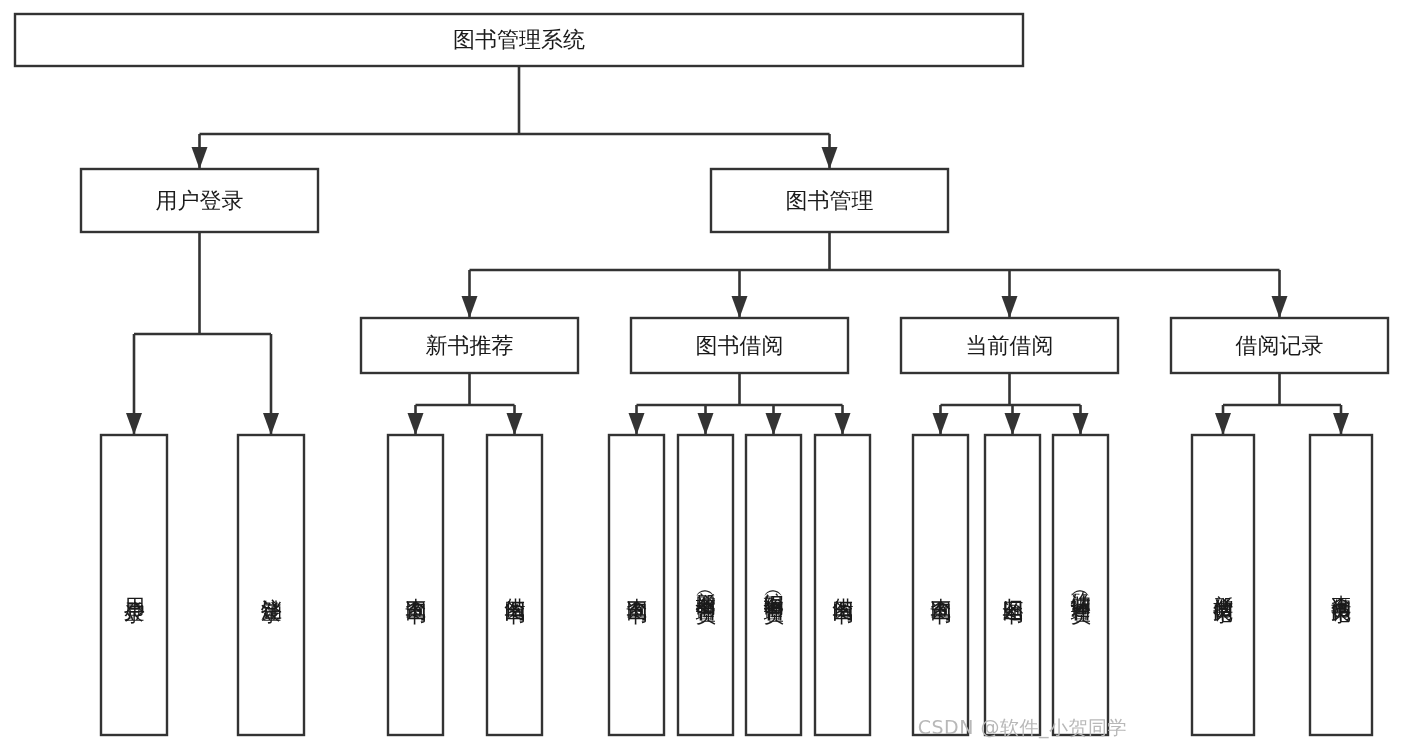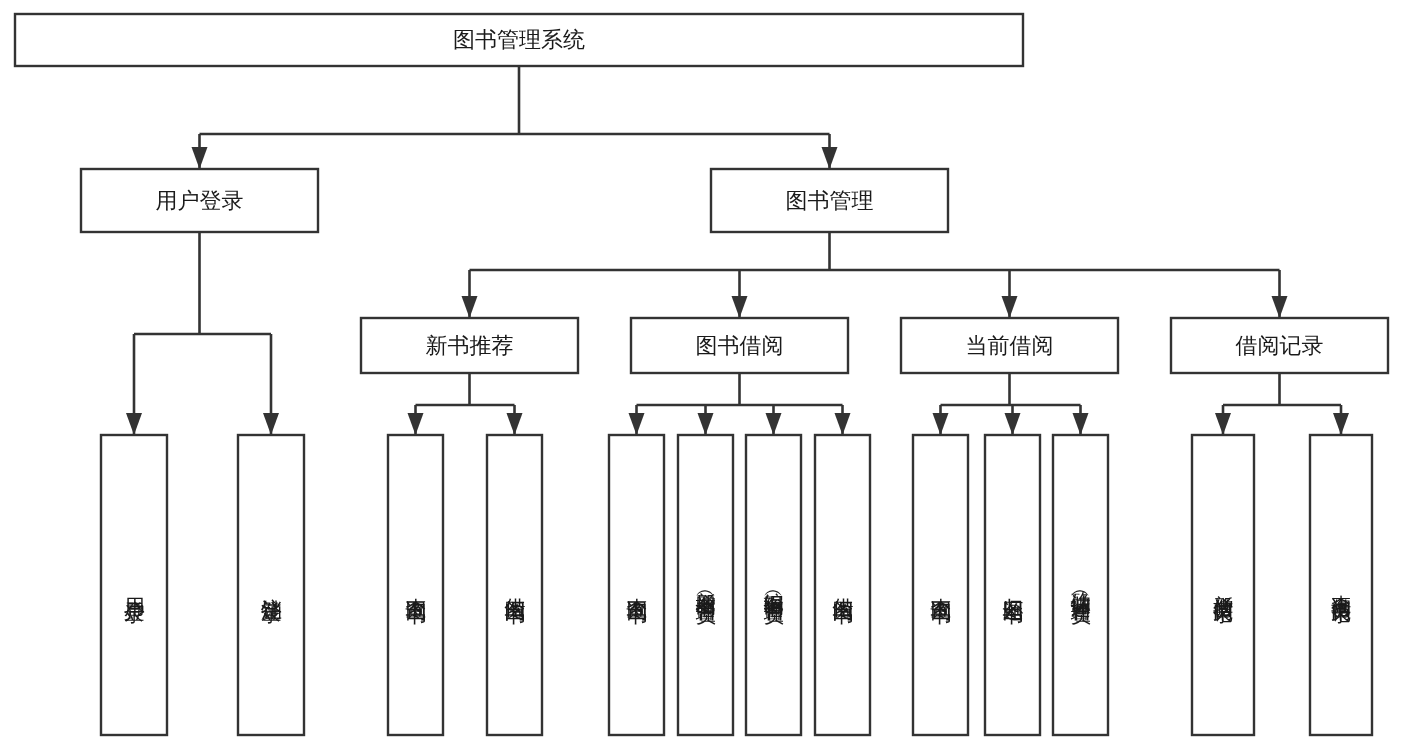--- a/index.html
+++ b/index.html
@@ -210,14 +210,15 @@
         <span class="vlabel" style="font-size: 20px;">确认归还（管理员）</span>
       </div>
       <div class="vlabel-wrap" style="left: 1192px; top: 435px; width: 62px; height: 300px;">
         <span class="vlabel" style="font-size: 20px;">新增借阅记录</span>
       </div>
       <div class="vlabel-wrap" style="left: 1310px; top: 435px; width: 62px; height: 300px;">
         <span class="vlabel" style="font-size: 20px;">查询借阅记录</span>
       </div>
     </div>
 
+  <div class="watermark">CSDN @软件_小贺同学</div>
 
 </div>
 
 </body></html>

